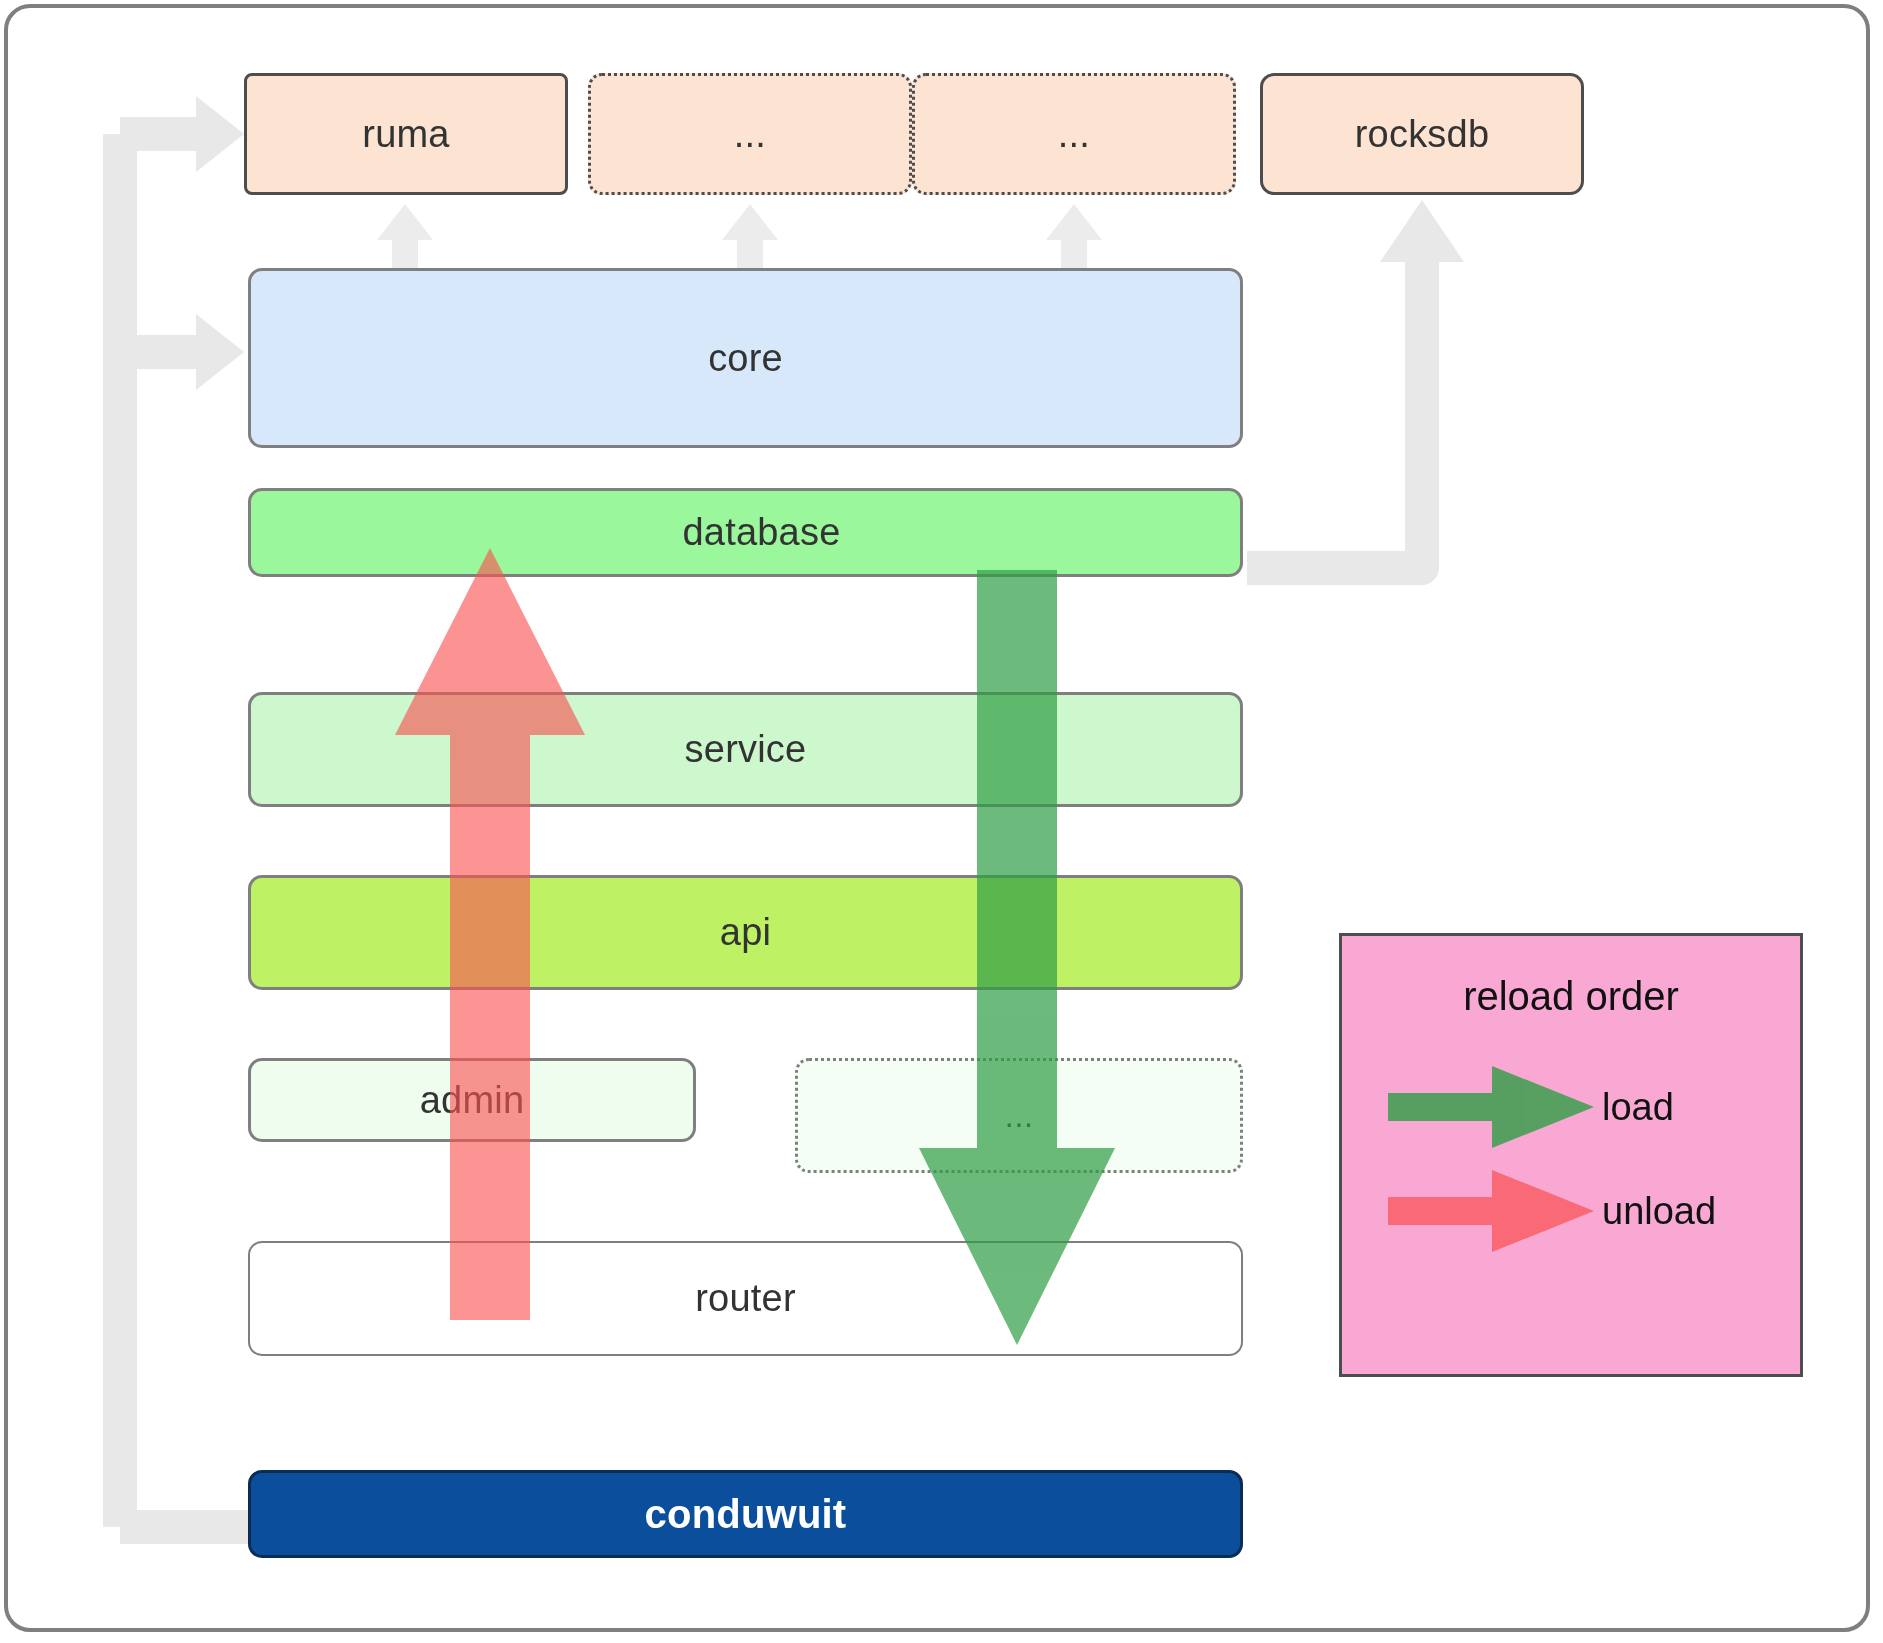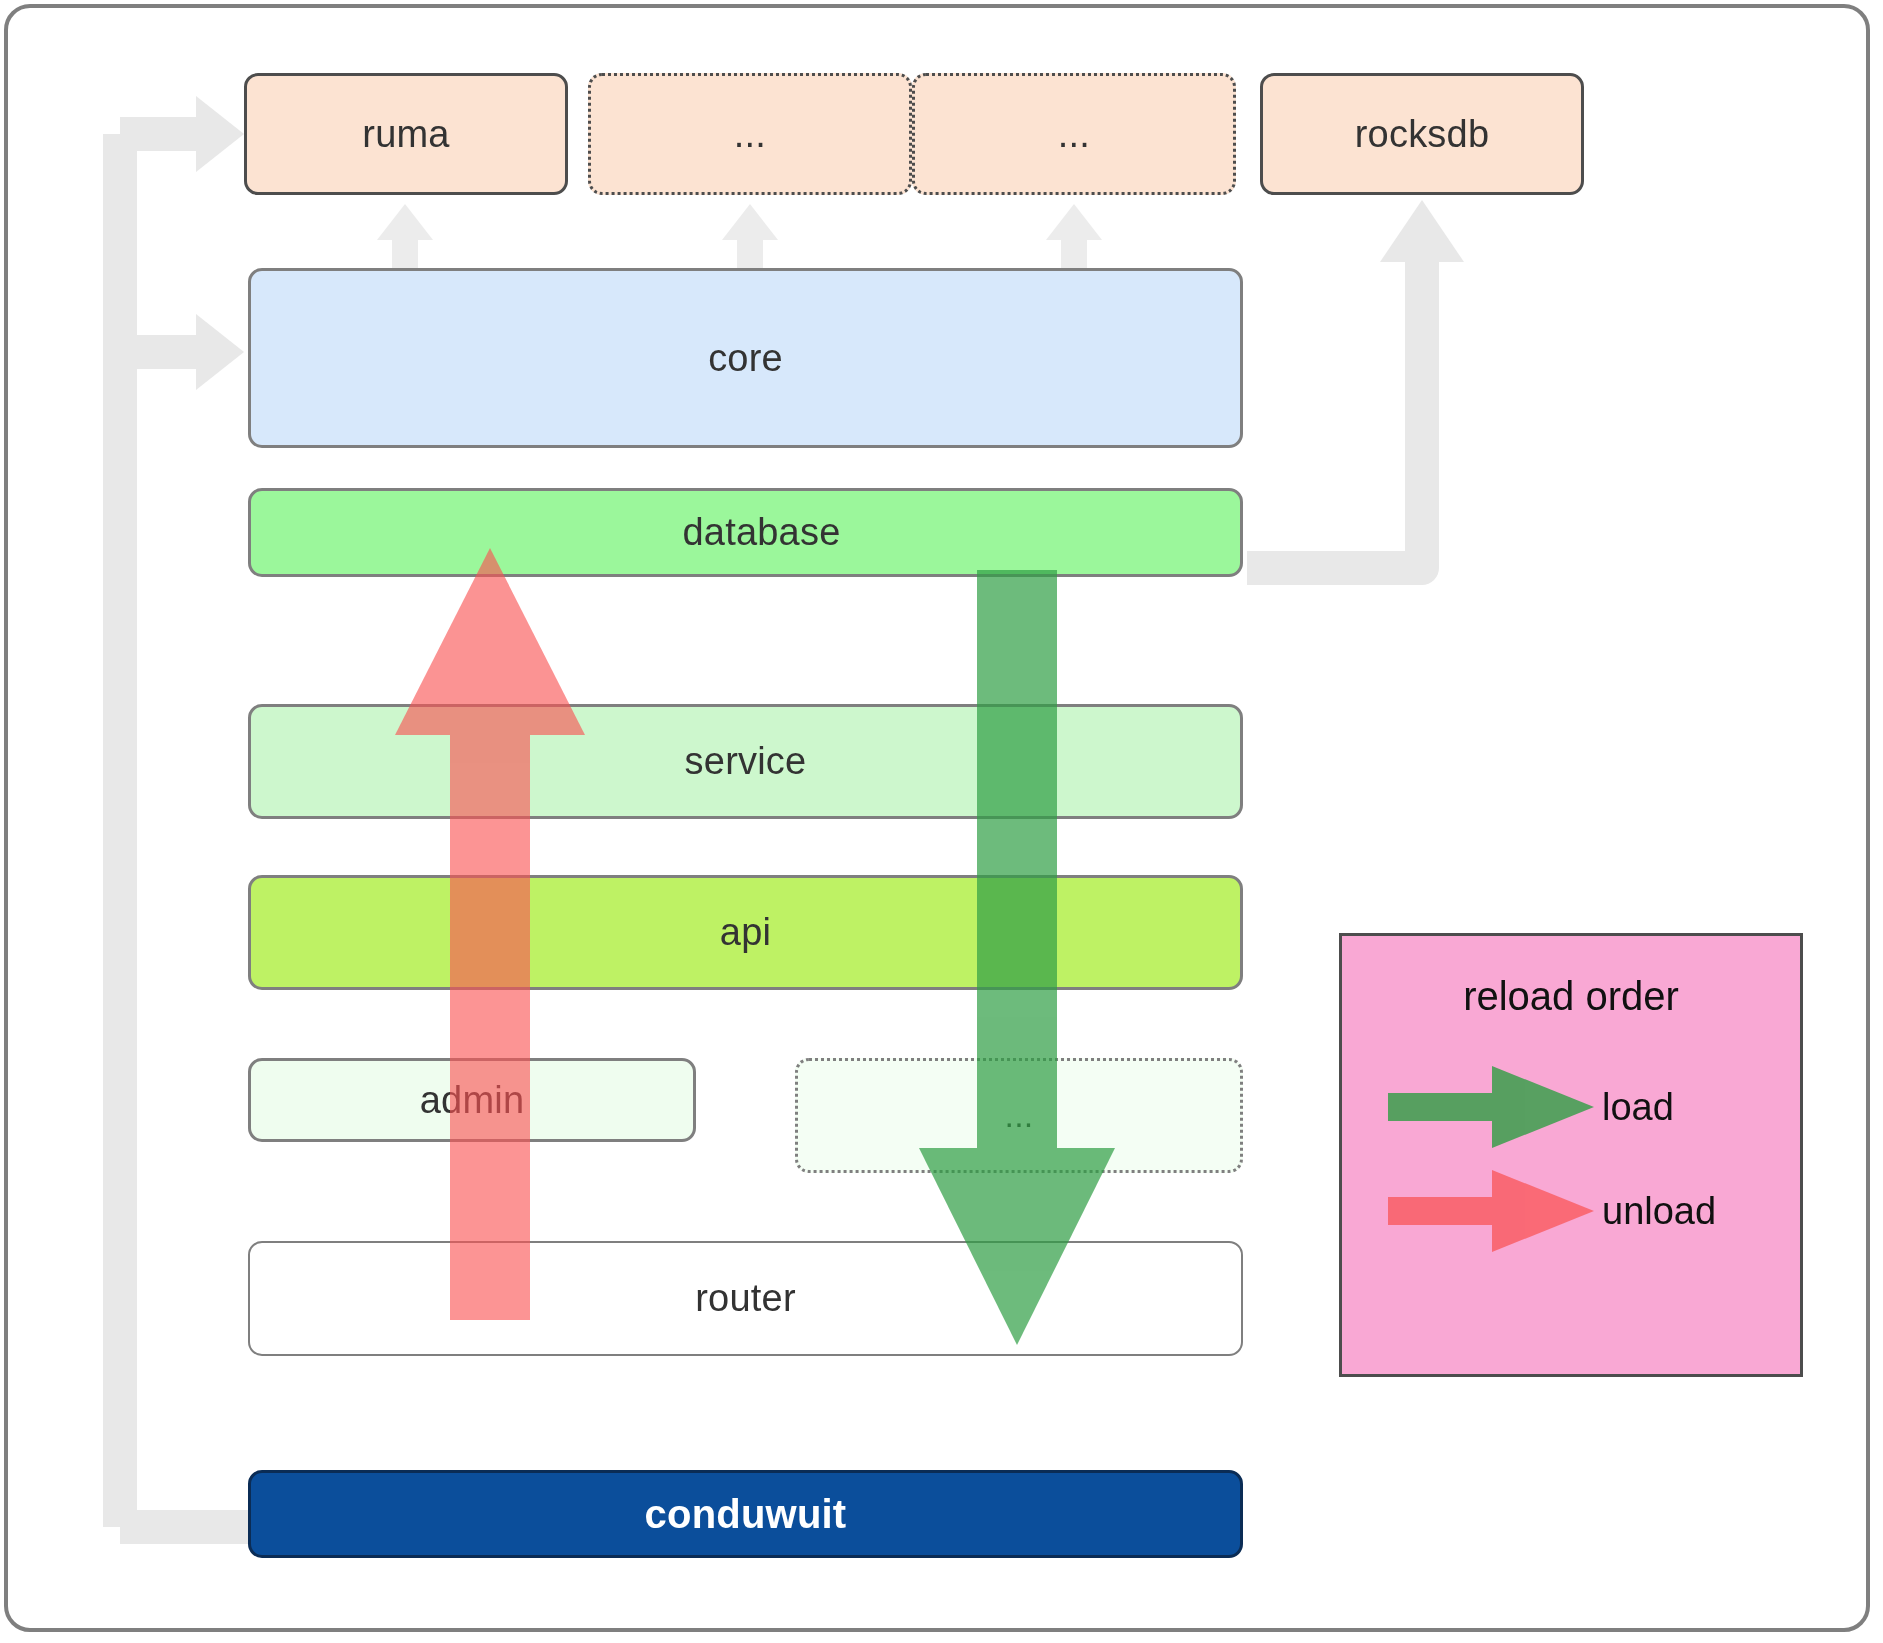--- a/index.html
+++ b/index.html
@@ -44,21 +44,21 @@
   
   .dep {
     background: #fce3d2;
     height: 122px;
     top: 73px;
     font-size: 38px;
   }
   .dep.solid { border: 3px solid #4d4d4d; }
   .dep.dotted { border: 3px dotted #4d4d4d; }
 
-  #node-ruma     { left: 244px;  width: 324px; }
+  #node-ruma     { left: 244px;  width: 324px; border-radius: 8px; }
   #node-dots-a   { left: 588px;  width: 324px; }
   #node-dots-b   { left: 912px;  width: 324px; }
   #node-rocksdb  { left: 1260px; width: 324px; }
 
   
   #node-core {
     left: 248px; width: 995px;
     top: 268px; height: 180px;
     background: #d7e8fb;
     border: 3px solid #7f7f7f;
@@ -68,21 +68,20 @@
     top: 488px; height: 89px;
     background: #9bf79b;
     border: 3px solid #7f7f7f;
     padding-left: 32px;
   }
   #node-service {
     left: 248px; width: 995px;
     top: 692px; height: 115px;
     background: #cdf7cd;
     border: 3px solid #7f7f7f;
-    margin-top: 12px;
   }
   #node-api {
     left: 248px; width: 995px;
     top: 875px; height: 115px;
     background: #bef264;
     border: 3px solid #7f7f7f;
   }
   #node-admin {
     left: 248px; width: 448px;
     top: 1058px; height: 84px;

